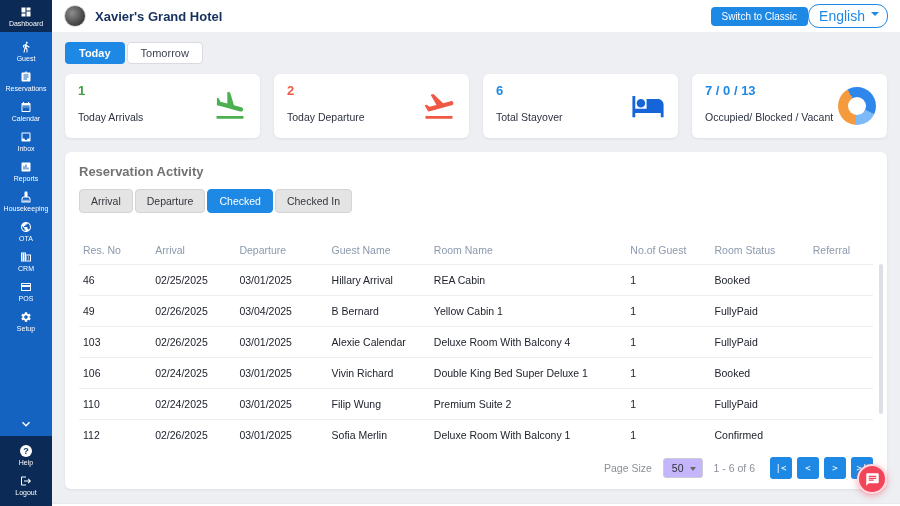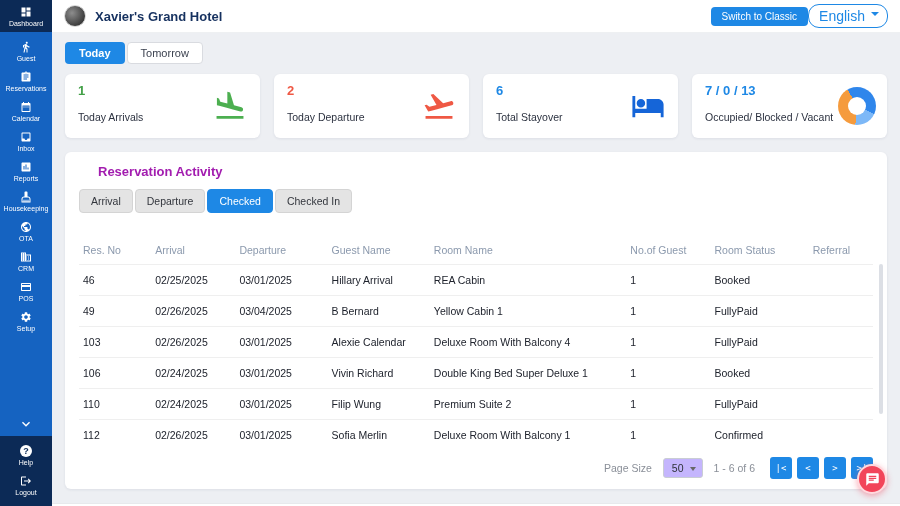--- a/index.html
+++ b/index.html
@@ -46,21 +46,21 @@
   .card-label { font-size:10.5px; color:#2c3240; margin-top:13px; }
   .v-green { color:#43a047; } .v-red { color:#ef5844; } .v-blue { color:#1e88e5; }
   .card-icon { position:absolute; right:13px; top:50%; transform:translateY(-50%); width:34px; height:34px; }
   .i-green { fill:#4caf50; } .i-red { fill:#ef5844; } .i-blue { fill:#1565d8; }
   .donut { position:absolute; right:11px; top:50%; transform:translateY(-50%); width:38px; height:38px; border-radius:50%;
            background:conic-gradient(#2f86eb 0 115deg, #7db8f7 115deg 185deg, #f59b3d 185deg 330deg, #2f86eb 330deg 360deg); }
   .donut::after { content:""; position:absolute; inset:10px; background:#fff; border-radius:50%; }
 
   
   .panel { background:#fff; border-radius:6px; margin-top:14px; padding:12px 14px 10px; box-shadow:0 1px 3px rgba(25,39,80,.08); position:relative; }
-  .panel-title { font-size:13px; font-weight:bold; color:#a21caf;margin-left:19px; }
+  .panel-title { font-size:13px; font-weight:bold; color:#737373; }
   .ptabs { display:flex; gap:2px; margin-top:10px; }
   .ptab { font-size:10.5px; padding:5px 11px; background:#e4e4e4; color:#33363d; border:1px solid #d4d4d4; border-radius:4px; cursor:pointer; font-family:inherit; }
   .ptab.active { background:#1e88e5; color:#fff; border-color:#1e88e5; }
 
   table { width:100%; border-collapse:collapse; table-layout:fixed; margin-top:24px; }
   th { text-align:left; font-size:10.5px; font-weight:normal; color:#8b99ad; padding:7px 4px 8px; }
   td { font-size:10.5px; color:#20242e; padding:9px 4px; border-top:1px solid #efefef; overflow:hidden; white-space:nowrap; text-overflow:ellipsis; }
   .scroll-thumb { position:absolute; right:4px; top:112px; width:4px; height:150px; border-radius:2px; background:#dcdfe5; }
 
   .table-footer { display:flex; align-items:center; justify-content:flex-end; gap:11px; margin-top:7px; font-size:10.5px; color:#8a8f98; }

